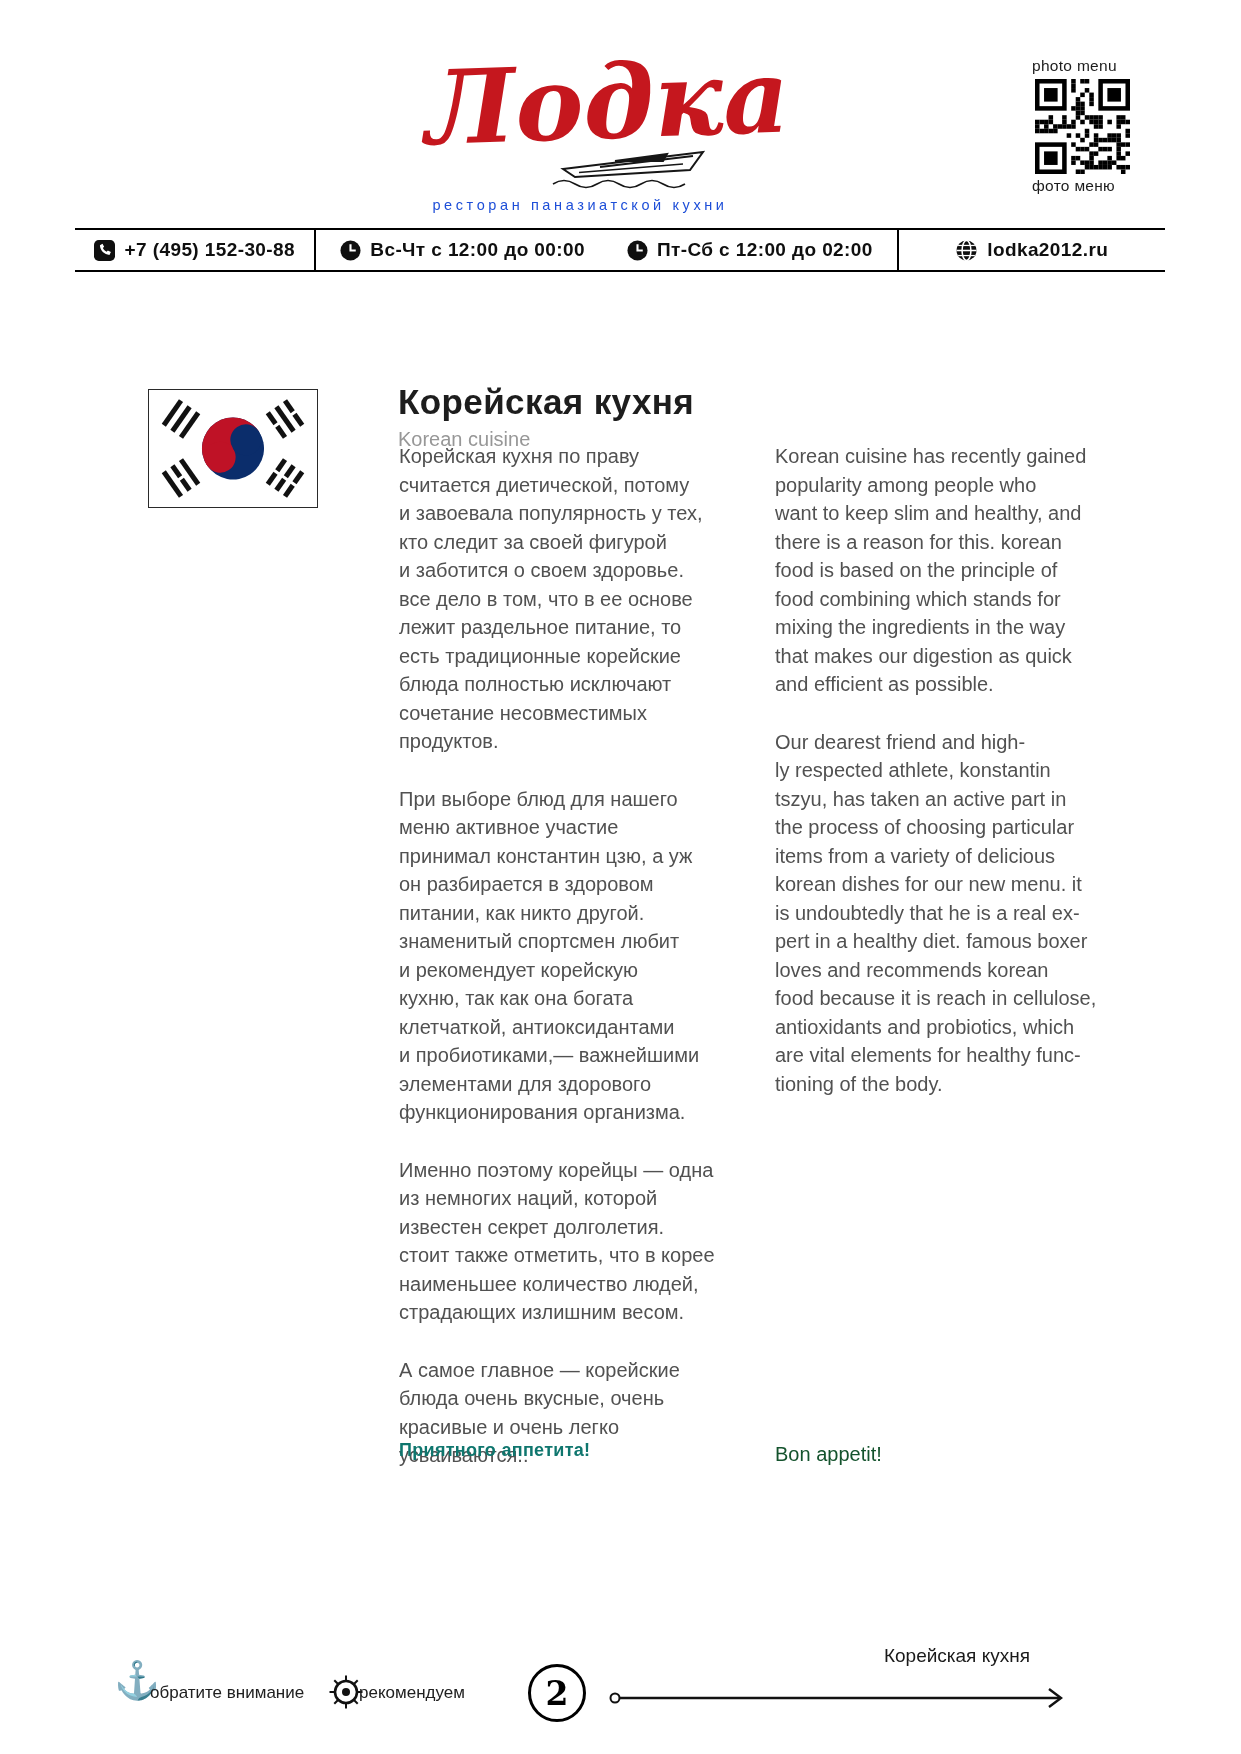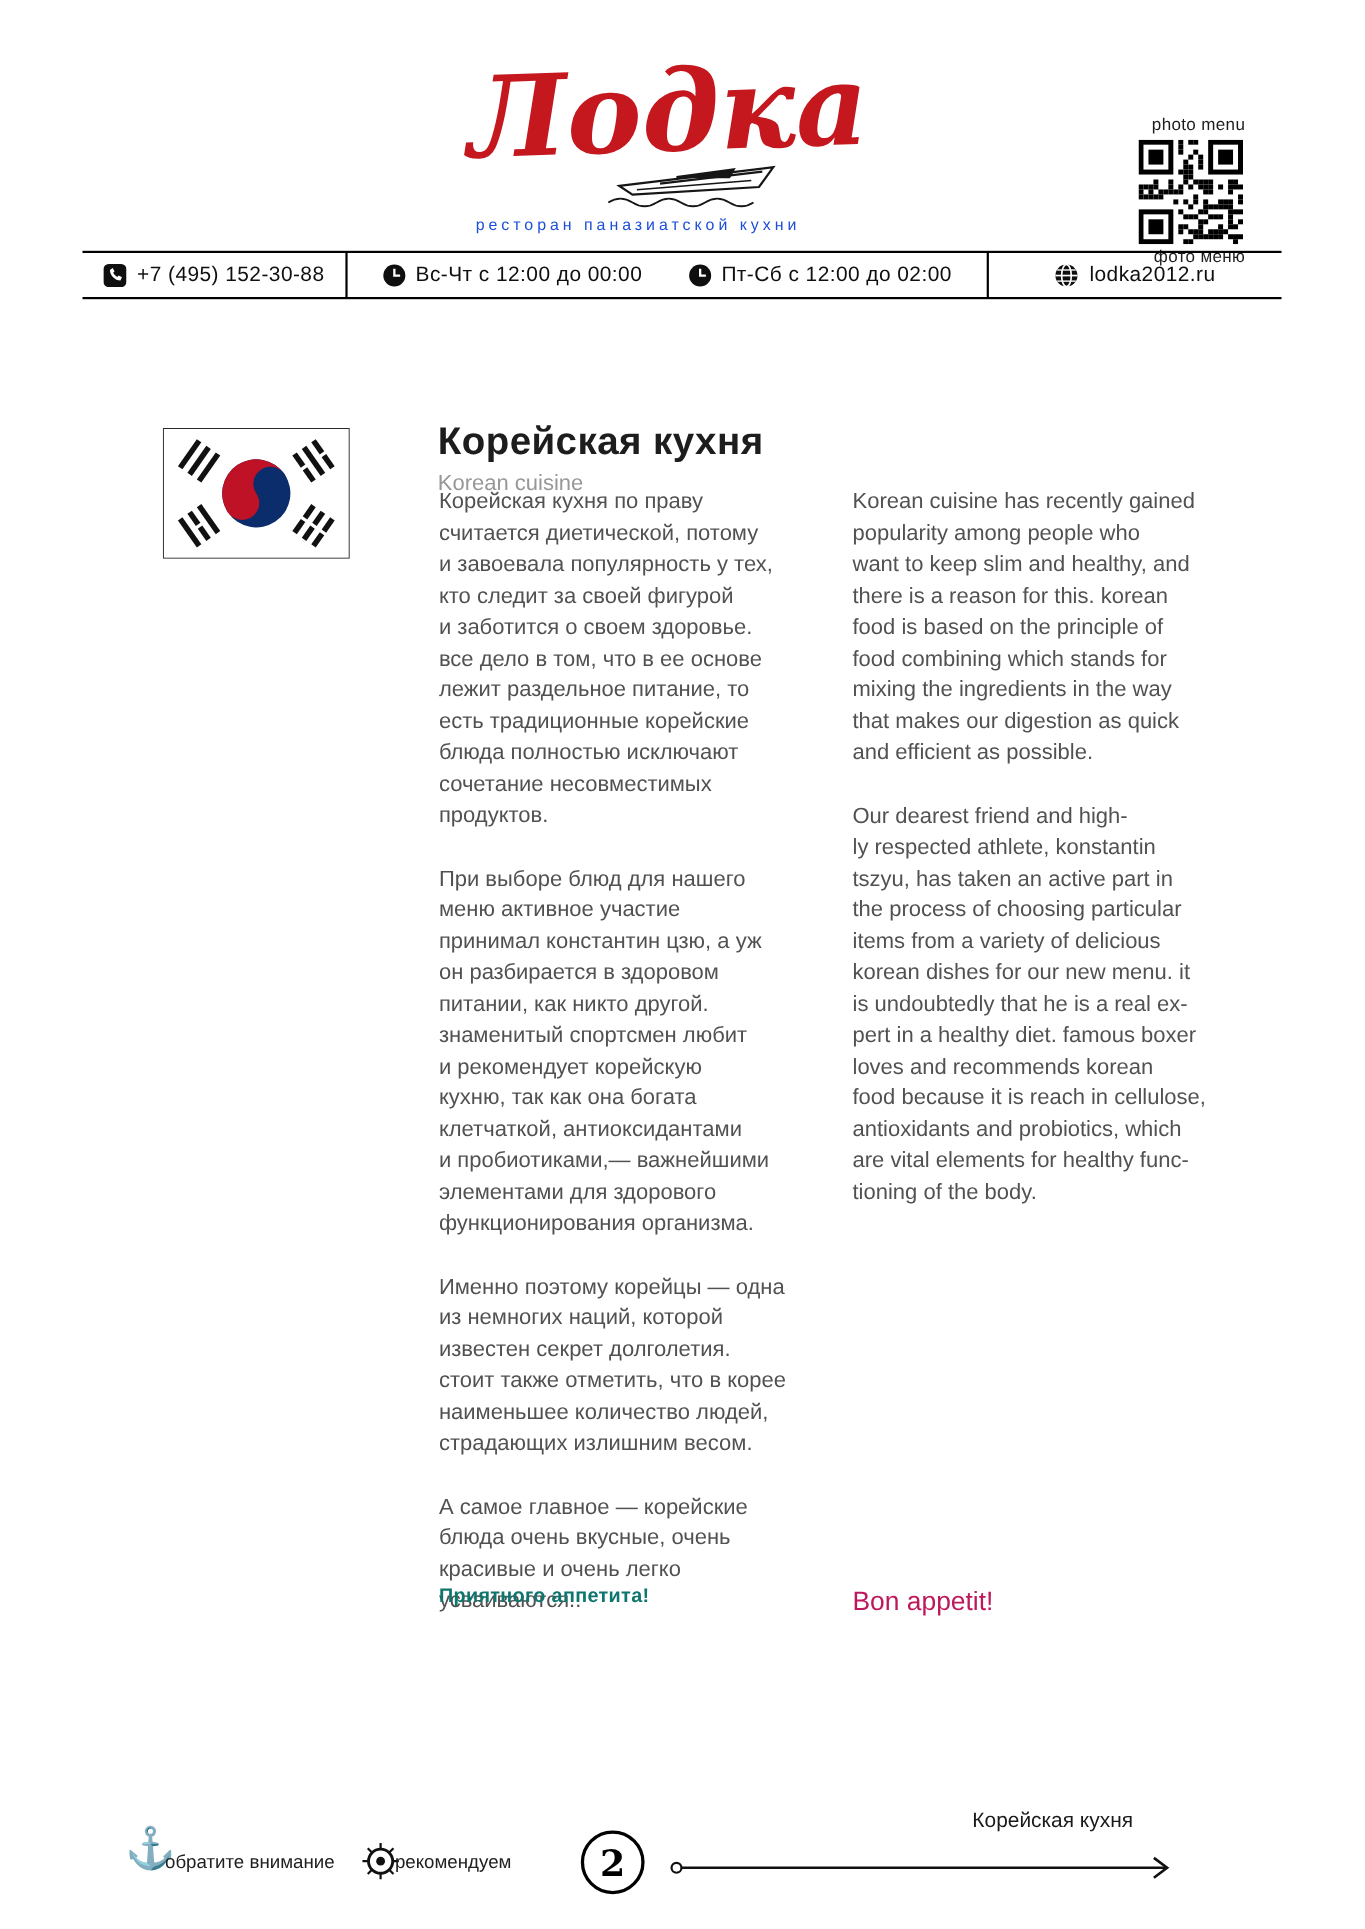--- a/index.html
+++ b/index.html
@@ -6,46 +6,46 @@
   .page{position:relative;width:1241px;height:1754px;background:#fff;overflow:hidden;
         font-family:"Liberation Sans",sans-serif;color:#222;}
   .abs{position:absolute;}
 
   
   .logo-text{font-family:"DejaVu Serif",serif;font-style:italic;font-weight:bold;
              font-size:102px;line-height:1;color:#c5171e;transform:rotate(-2deg);}
   .tagline{font-size:14.5px;letter-spacing:3.6px;font-weight:500;color:#1d4ed8;text-align:center;}
 
   
-  .qr-wrap{width:100px;text-align:right;margin-top:48px;}
+  .qr-wrap{width:100px;text-align:left;}
   .qr-label{font-size:15.5px;color:#1c1c1c;letter-spacing:.3px;}
   .qr-box{margin:4px auto 3px auto;width:95px;height:95px;}
 
   
   .contact-bar{left:75px;top:228px;width:1090px;height:40px;
                border-top:2px solid #000;border-bottom:2px solid #000;
                display:flex;align-items:stretch;}
   .bar-cell{display:flex;align-items:center;justify-content:center;gap:10px;
-            font-size:19px;font-weight:400;letter-spacing:.4px;color:#0f0f0f;}
+            font-size:19px;font-weight:700;letter-spacing:.4px;color:#0f0f0f;}
   .bar-cell.c1{width:239px;}
   .bar-cell.c2{width:583px;border-left:2px solid #000;gap:42px;}
   .bar-cell.c3{width:266px;border-left:2px solid #000;}
   .hours-item{display:flex;align-items:center;gap:9px;}
   .bar-icon{display:block;}
 
   
   .title-ru{font-size:35px;font-weight:bold;letter-spacing:.4px;color:#1d1d1d;}
   .title-en{font-size:20px;color:#979797;font-weight:300;margin-top:6px;}
 
   
   .col{font-size:20px;font-weight:300;color:#515151;line-height:28.5px;}
   .para{white-space:pre-line;margin:0 0 29px 0;}
 
   .bon-ru{font-size:18px;font-weight:bold;color:#0f766e;letter-spacing:.3px;}
-  .bon-en{font-size:24px;font-weight:300;color:#be185d;}
+  .bon-en{font-size:20px;font-weight:300;color:#14532d;}
 
   
   .foot-label{font-size:17px;color:#202020;font-weight:400;}
   .anchor-glyph{font-size:37px;color:#111;line-height:1;}
   .page-circle{width:52px;height:52px;border:3px solid #000;border-radius:50%;
                display:flex;align-items:center;justify-content:center;background:#fff;}
   .page-num{font-family:"DejaVu Serif",serif;font-weight:bold;font-size:33px;color:#000;}
   .section-ref{font-size:19px;color:#1a1a1a;text-align:right;}
 </style>
 </head>

